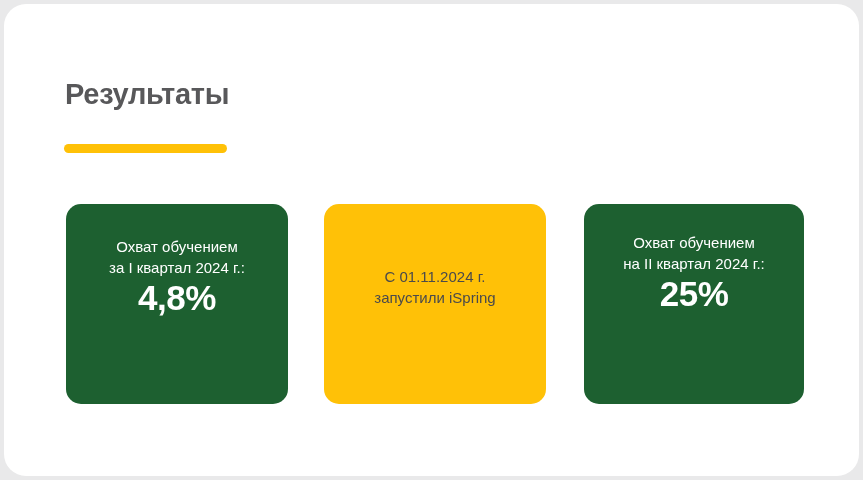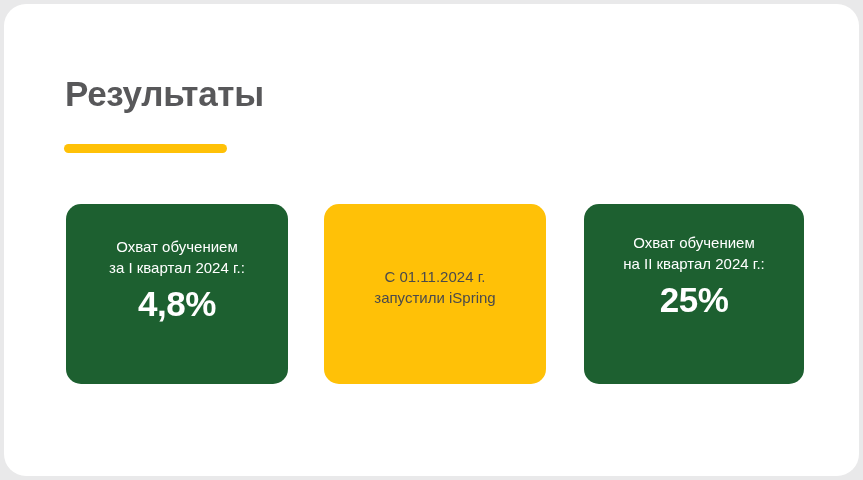--- a/index.html
+++ b/index.html
@@ -23,21 +23,21 @@
     height: 472px;
     background: #ffffff;
     border-radius: 22px;
     overflow: hidden;
   }
 
   .page-title {
     position: absolute;
     left: 61px;
     top: 68px;
-    font-size: 35px;
+    font-size: 29px;
     font-weight: bold;
     letter-spacing: -0.3px;
     color: #58585a;
     line-height: 44px;
     white-space: nowrap;
   }
 
   .accent-bar {
     position: absolute;
     left: 60px;
@@ -52,21 +52,21 @@
     position: absolute;
     left: 0;
     top: 200px;
     width: 855px;
     height: 180px;
   }
 
   .card {
     position: absolute;
     top: 0;
-    height: 180px;
+    height: 200px;
     border-radius: 15px;
     box-sizing: border-box;
     display: flex;
     flex-direction: column;
     align-items: center;
     justify-content: flex-start;
     text-align: center;
   }
 
   .card-1 { left: 62px;  width: 222px; padding-top: 32px; }
@@ -79,21 +79,20 @@
   .card-caption {
     font-size: 15px;
     line-height: 21px;
     font-weight: normal;
     white-space: pre-line;
   }
   .card-green .card-caption  { color: #ffffff; }
   .card-yellow .card-caption { color: #4a4a4c; }
 
   .card-value {
-    margin-top: 6px;
     font-size: 35px;
     line-height: 40px;
     font-weight: bold;
     color: #ffffff;
     letter-spacing: -0.5px;
   }
 </style>
 </head>
 <body>
 

